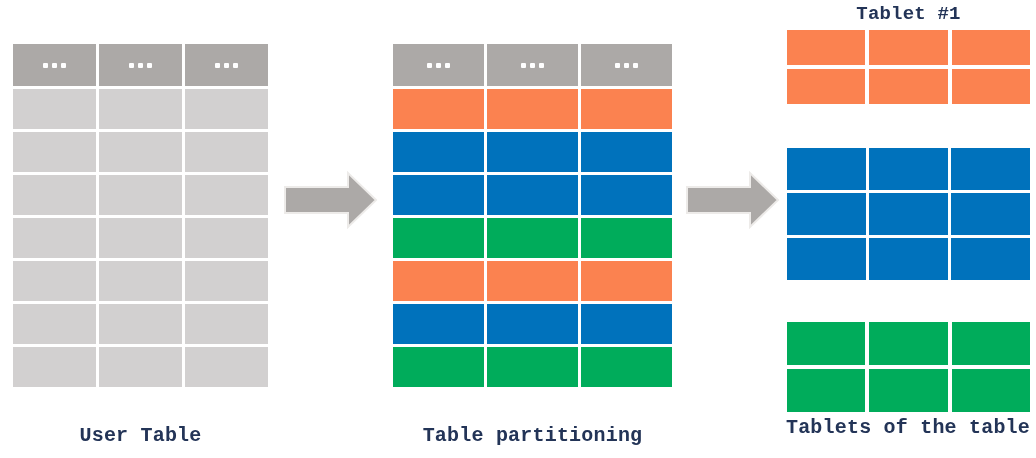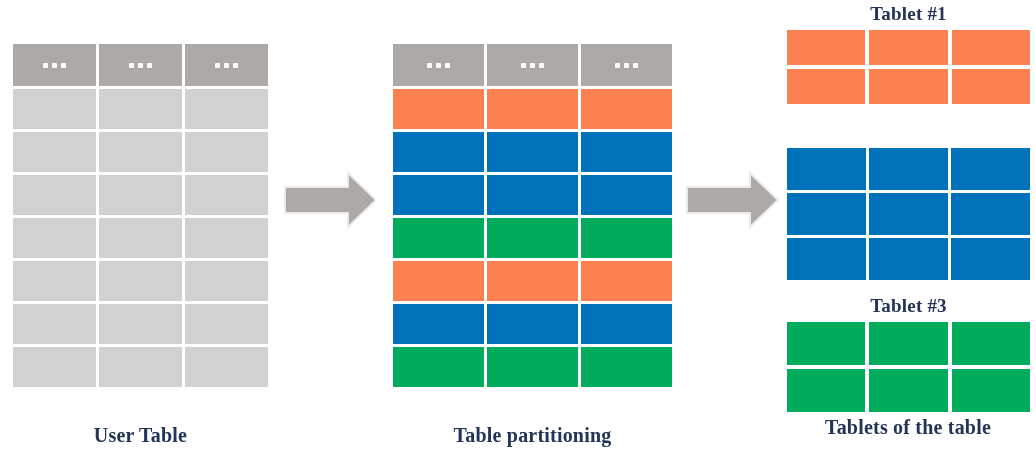--- a/index.html
+++ b/index.html
@@ -1,18 +1,18 @@
 <!DOCTYPE html>
 <html style="--navy: #233457; --arrow: #ACA9A7; --arrow-outline: #EDEBE9; --dot: #FFFFFF; --bg: #FFFFFF;"><head>
 <meta charset="utf-8">
 <style>
   html,body{margin:0;padding:0;background:#ffffff;}
   .stage{
     position:relative;width:1036px;height:458px;background:var(--bg,#fff);
-    font-family:Liberation Serif, serif;overflow:hidden;
+    font-family:Liberation Mono, monospace;overflow:hidden;
   }
   
   .ptable{
     position:absolute;display:grid;gap:3px;
   }
   .ptable .hcell{
     display:flex;align-items:center;justify-content:center;
   }
   .dots{display:flex;gap:4px;}
   .dot{display:inline-block;width:5px;height:5px;background:var(--dot,#fff);border-radius:1px;}
@@ -171,21 +171,20 @@
       <div class="cell" style="background: rgb(0, 114, 188);"></div>
       <div class="cell" style="background: rgb(0, 114, 188);"></div>
       <div class="cell" style="background: rgb(0, 114, 188);"></div>
       <div class="cell" style="background: rgb(0, 114, 188);"></div>
       <div class="cell" style="background: rgb(0, 114, 188);"></div>
       <div class="cell" style="background: rgb(0, 114, 188);"></div>
       <div class="cell" style="background: rgb(0, 114, 188);"></div>
       <div class="cell" style="background: rgb(0, 114, 188);"></div>
     </div>
 
-  <div class="tablet-title" id="t2-title">Tablet #3</div>
   <div class="tgrid" id="t2-grid" style="grid-template-columns: repeat(3, 1fr);">
       <div class="cell" style="background: rgb(0, 172, 91);"></div>
       <div class="cell" style="background: rgb(0, 172, 91);"></div>
       <div class="cell" style="background: rgb(0, 172, 91);"></div>
       <div class="cell" style="background: rgb(0, 172, 91);"></div>
       <div class="cell" style="background: rgb(0, 172, 91);"></div>
       <div class="cell" style="background: rgb(0, 172, 91);"></div>
     </div>
 
   <div class="caption" id="user-label">User Table</div>

